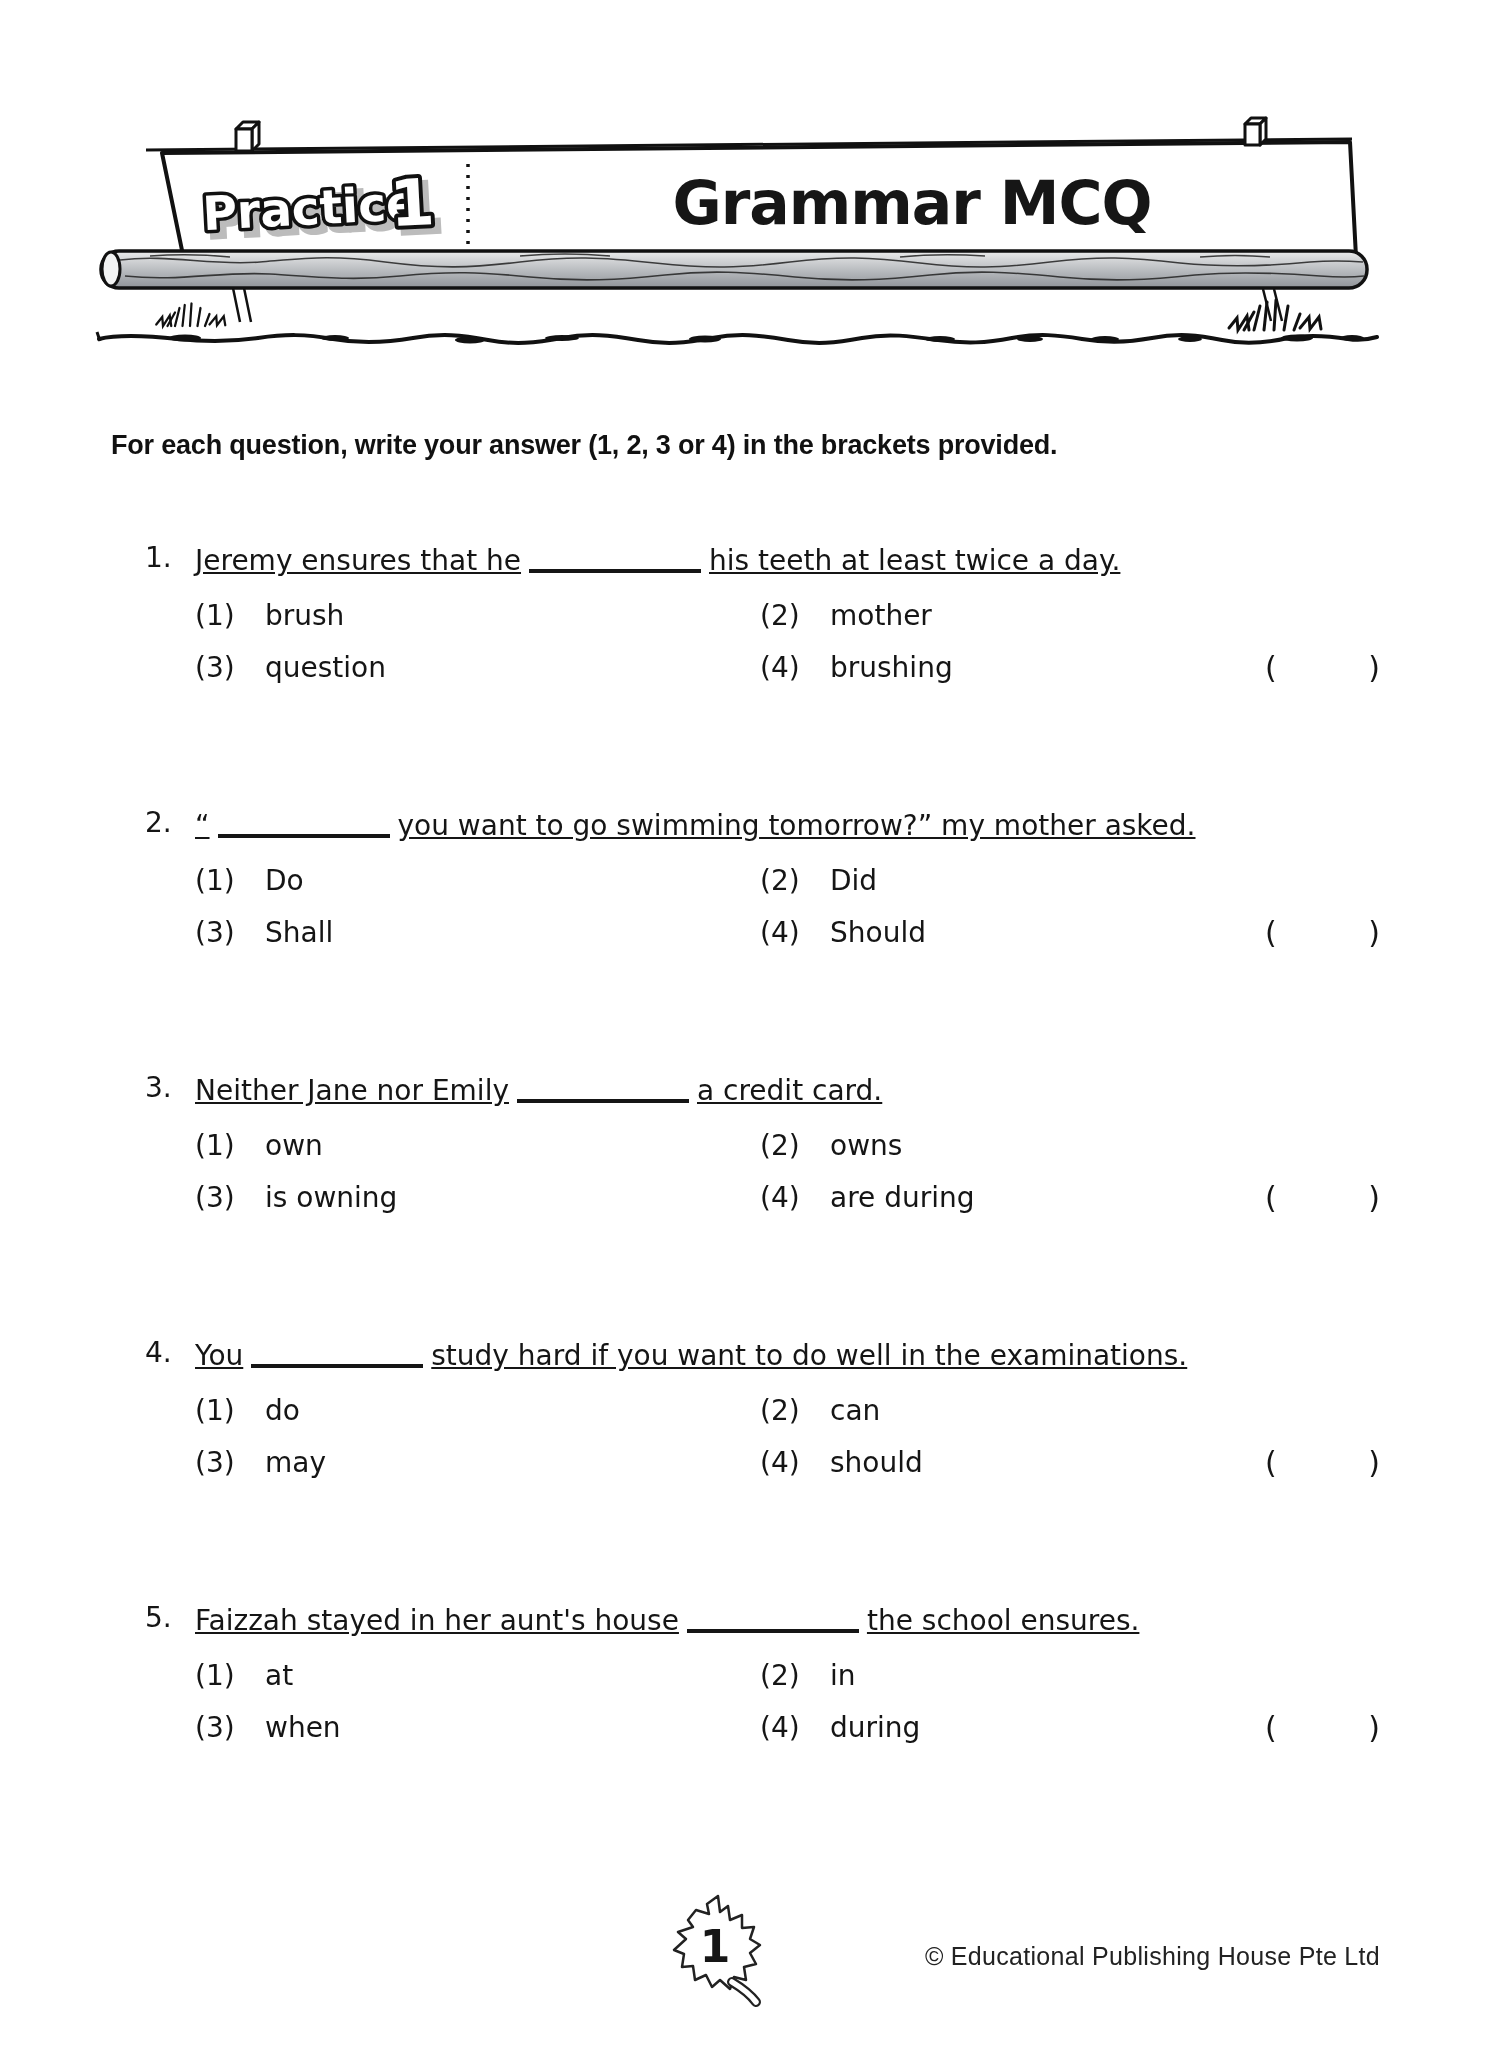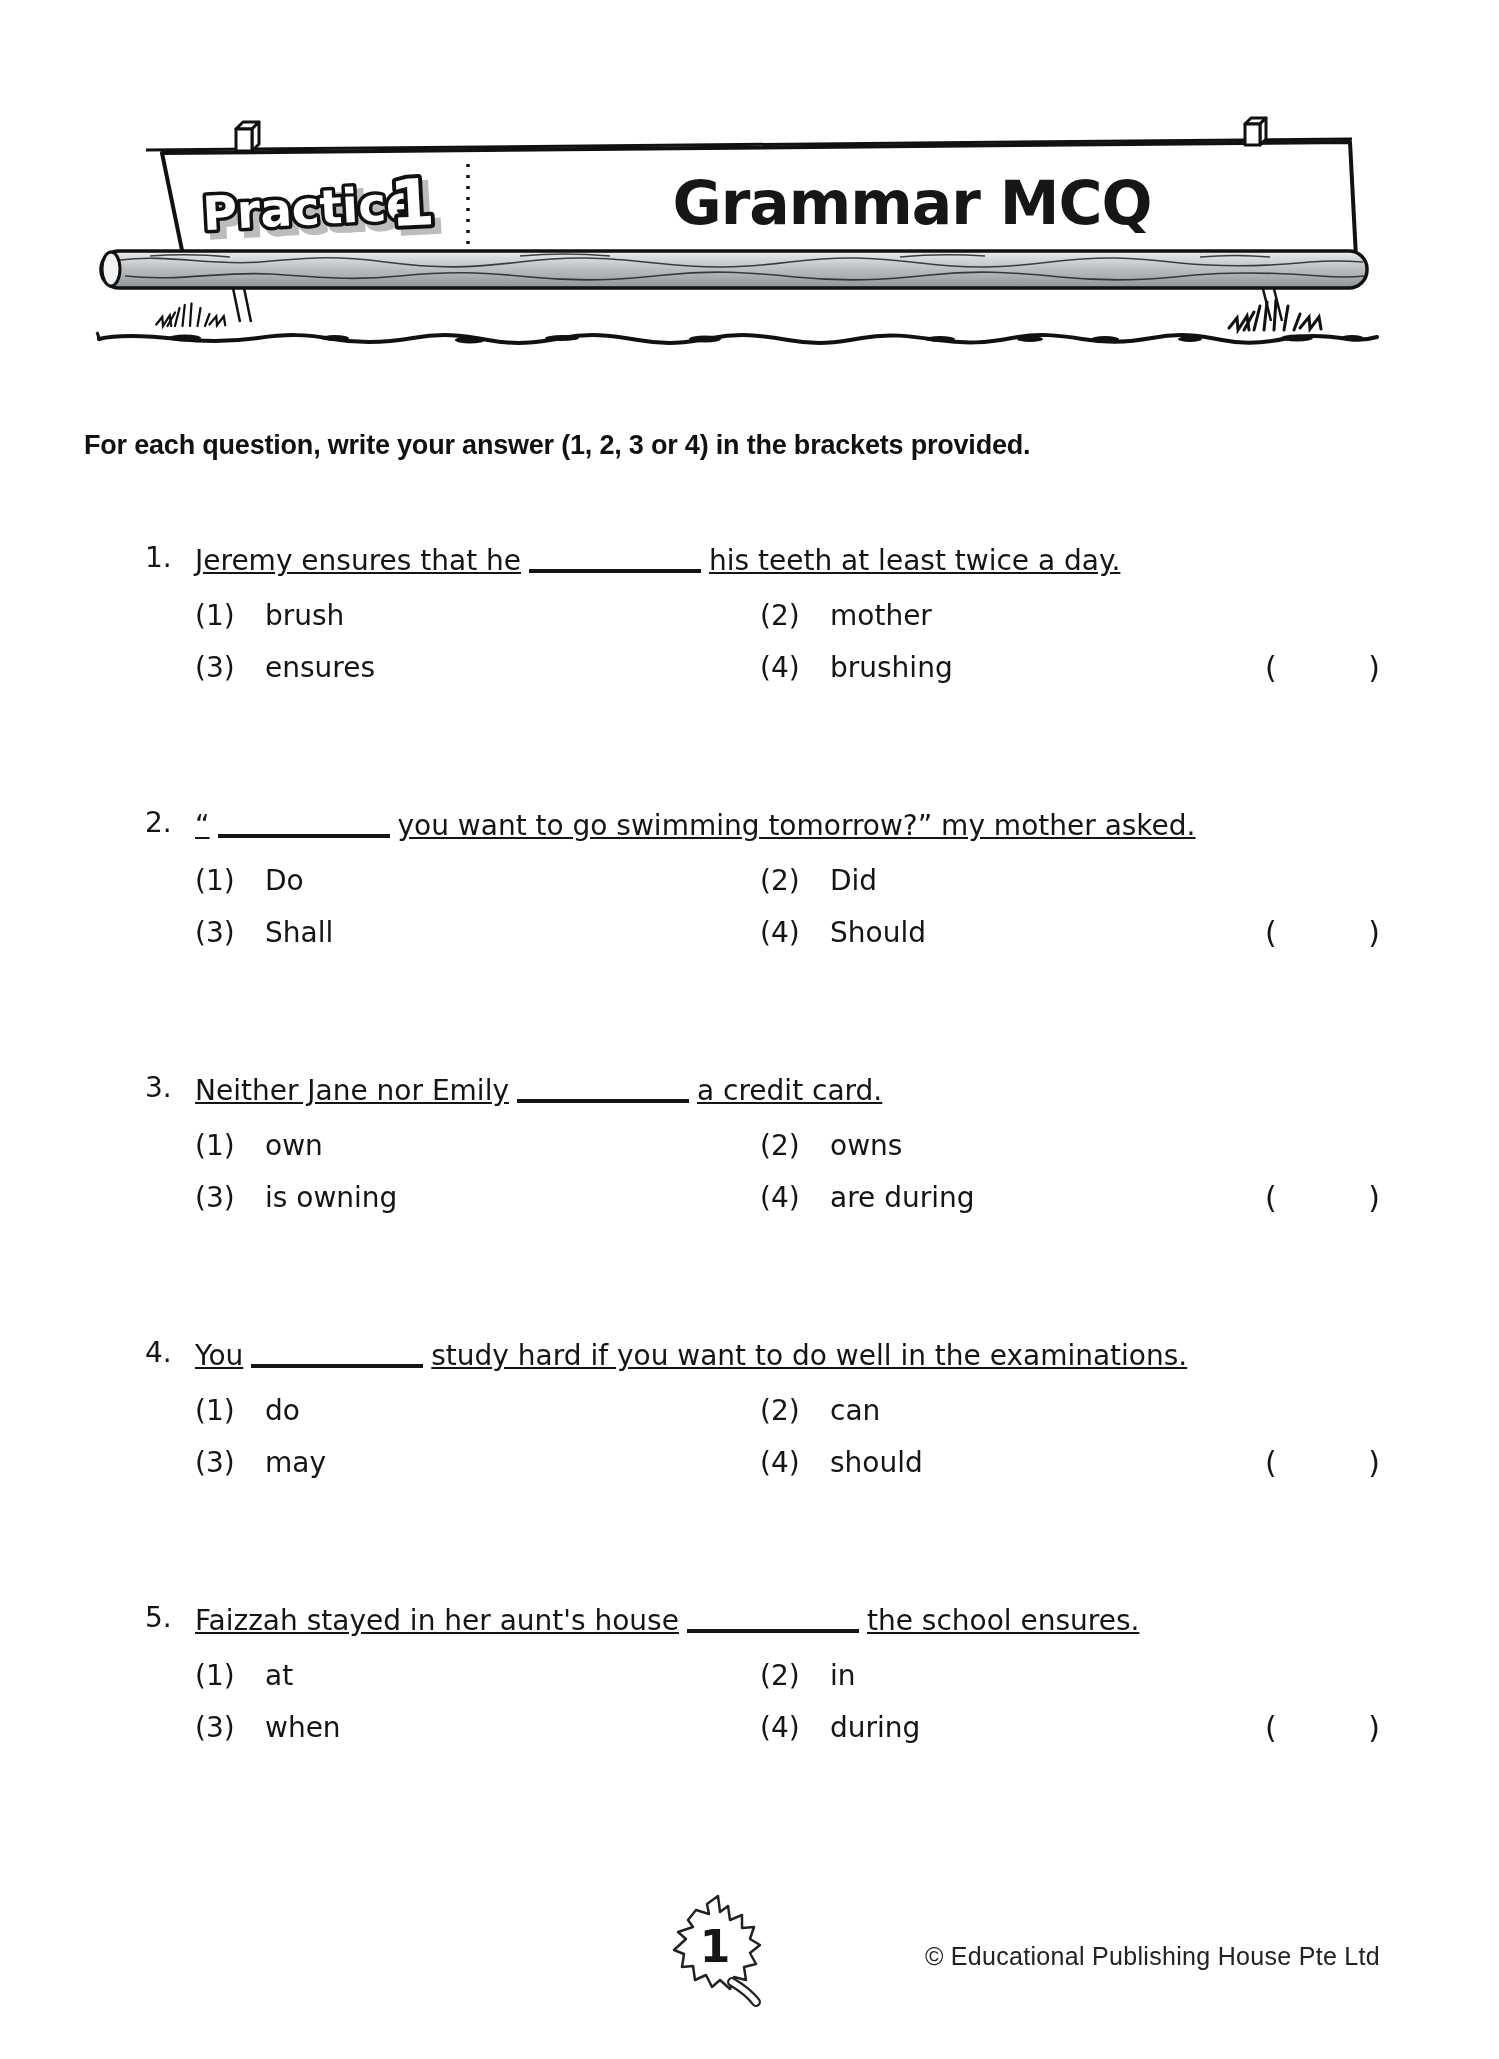--- a/index.html
+++ b/index.html
@@ -1,21 +1,21 @@
 <!DOCTYPE html>
 <html><head>
 <meta charset="utf-8">
 <style>
   html,body{margin:0;padding:0;background:#fff;}
   .page{position:relative;width:1499px;height:2059px;background:#fff;overflow:hidden;
         font-family:"DejaVu Sans",sans-serif;color:#151515;}
   
   .header-art{position:absolute;top:0;left:0;width:1499px;height:370px;}
   
-  .instruction{margin:425px 0 0 84px;font-family:"Liberation Sans",sans-serif;
+  .instruction{margin:425px 0 0 111px;font-family:"Liberation Sans",sans-serif;
                font-weight:bold;font-size:27px;letter-spacing:-0.2px;line-height:40px;color:#111;}
   
   .questions{margin-top:73px;}
   .question{position:relative;margin:0 119px 0 145px;font-size:28px;line-height:40px;}
   .question + .question{margin-top:115px;}
   .q-row{display:flex;}
   .q-num{width:50px;flex:0 0 50px;}
   .q-stem{flex:1;text-decoration:underline;}
   .blank{display:inline-block;width:172px;height:1em;border-bottom:4px solid #151515;
          transform:translateY(3px);margin:0 8px;}
@@ -135,21 +135,21 @@
             <span>brush</span>
           </div>
         <div class="opt">
             <span class="opt-num">(2)</span>
             <span>mother</span>
           </div>
       </div>
       <div class="opt-row row2">
         <div class="opt">
             <span class="opt-num">(3)</span>
-            <span>ensures</span>
+            <span>question</span>
           </div>
         <div class="opt">
             <span class="opt-num">(4)</span>
             <span>brushing</span>
           </div>
         <div class="brackets">
             <span>(</span>
             <span>)</span>
           </div>
       </div>

